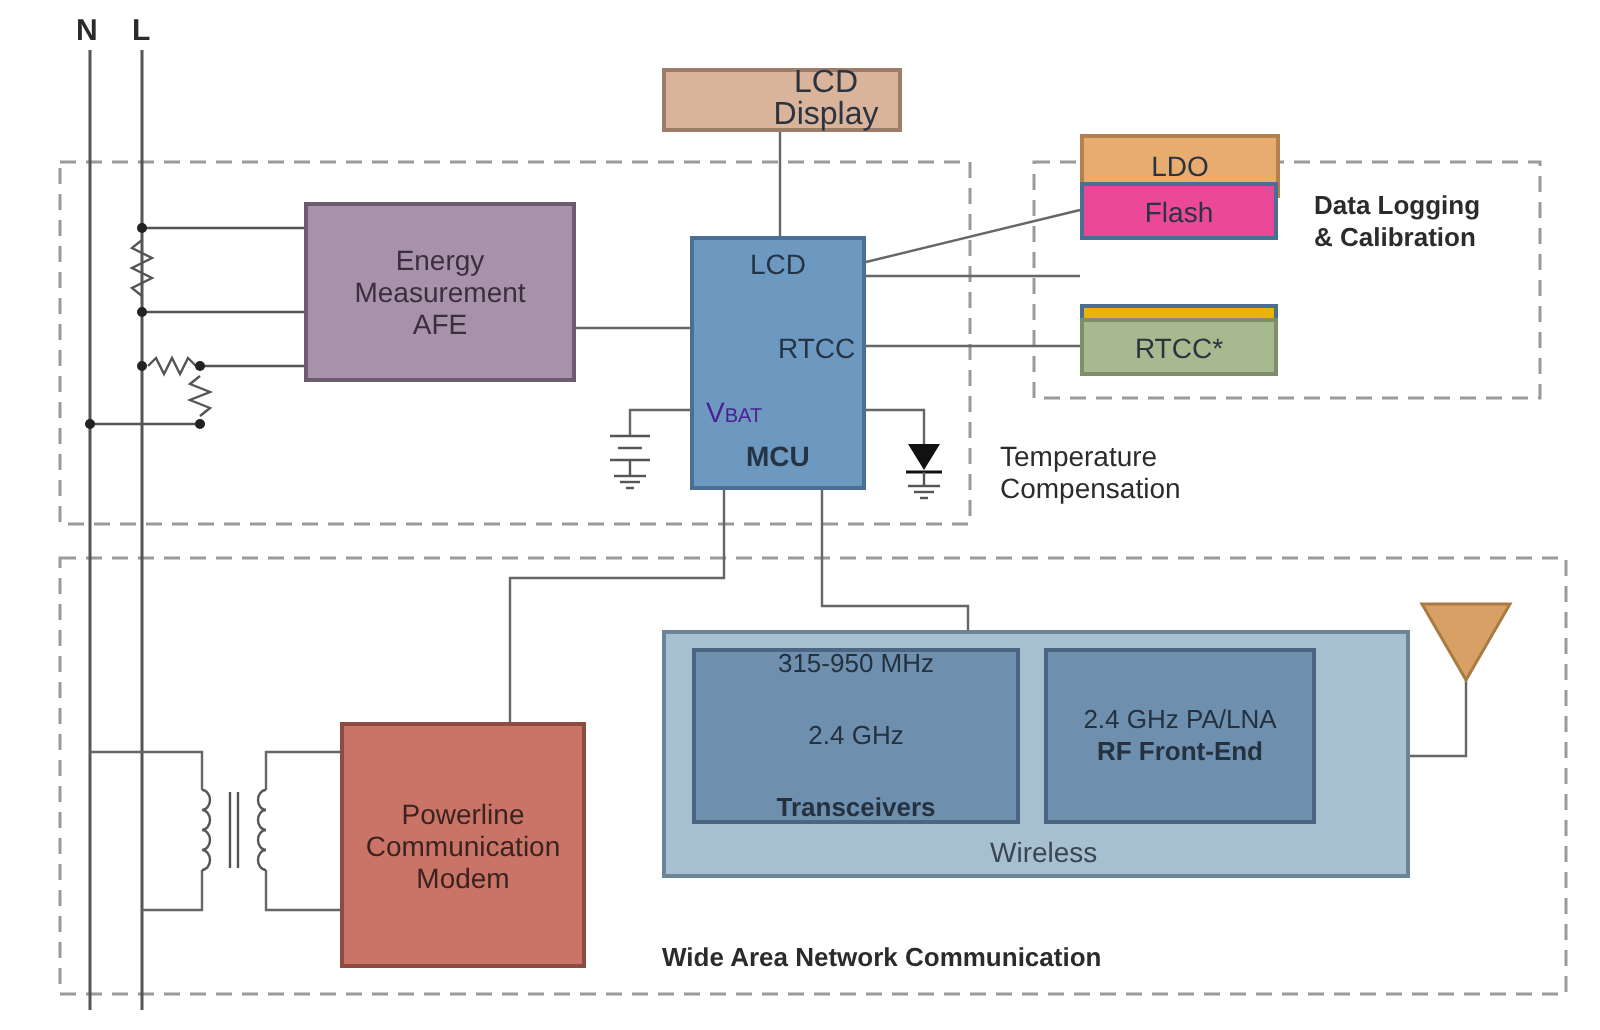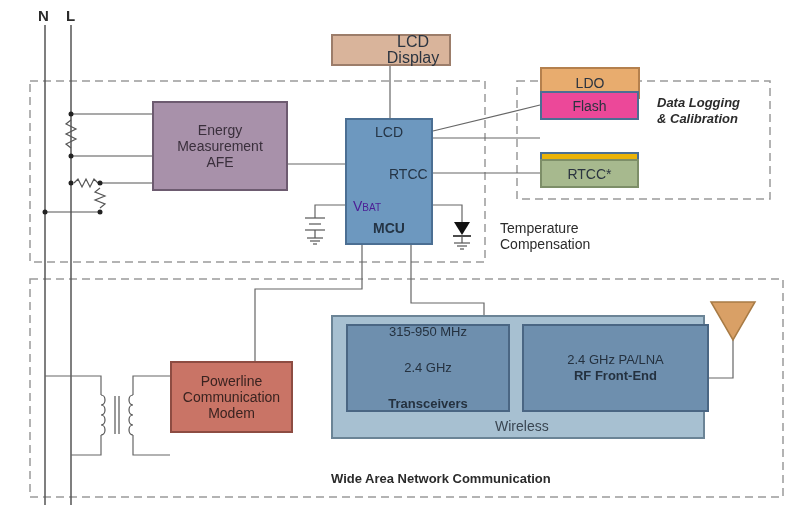--- a/index.html
+++ b/index.html
@@ -112,44 +112,44 @@
 <div class="box" style="left:540px;top:91px;width:99px;height:29px;background:#ec4899;border:2px solid #4b6f93;font-size:14px;">
   <span>Flash</span>
 </div>
 <div class="box" style="left:540px;top:127px;width:99px;height:29px;background:#eab308;border:2px solid #4b6f93;font-size:14px;margin-top:25px;">
   <span>EEPROM</span>
 </div>
 <div class="box" style="left:540px;top:159px;width:99px;height:29px;background:#a7b98e;border:2px solid #7d8e68;font-size:14px;">
   <span>RTCC*</span>
 </div>
 
-<div class="lbl bold" style="left:657px;top:95px;font-size:13px;font-style:italic;">
+<div class="lbl bold" style="left:657px;top:95px;font-size:13px;">
   <div>Data Logging</div>
   <div>&amp; Calibration</div>
 </div>
 
 <div class="lbl" style="left:500px;top:220px;font-size:14px;">
   <div>Temperature</div>
   <div>Compensation</div>
 </div>
 
-<div class="box" style="left:170px;top:361px;width:123px;height:72px;background:#c97466;border:2px solid #8d4c42;font-size:14px;color:#3a2320;">
+<div class="box" style="left:170px;top:361px;width:123px;height:123px;background:#c97466;border:2px solid #8d4c42;font-size:14px;color:#3a2320;">
   <span>Powerline</span>
   <span>Communication</span>
   <span>Modem</span>
 </div>
 
 <div class="box" style="left:331px;top:315px;width:374px;height:124px;background:#a7c0d1;border:2px solid #6b8496;display:block;">
   <span class="lbl" style="left:162px;top:101px;font-size:14px;color:#3a4652;">Wireless</span>
 </div>
 
 <div class="box" style="left:346px;top:324px;width:164px;height:88px;background:#6e8fae;border:2px solid #4a6683;font-size:13px;color:#24313f;gap:20px;">
   <span>315-950 MHz</span>
   <span>2.4 GHz</span>
   <span class="bold">Transceivers</span>
 </div>
 
-<div class="box" style="left:522px;top:324px;width:187px;height:88px;background:#6e8fae;border:2px solid #4a6683;font-size:13px;color:#24313f;">
+<div class="box" style="left:522px;top:324px;width:136px;height:88px;background:#6e8fae;border:2px solid #4a6683;font-size:13px;color:#24313f;">
   <span>2.4 GHz PA/LNA</span>
   <span class="bold">RF Front-End</span>
 </div>
 
 <div class="lbl bold" style="left:331px;top:471px;font-size:13px;">Wide Area Network Communication</div>
 
 </body></html>

